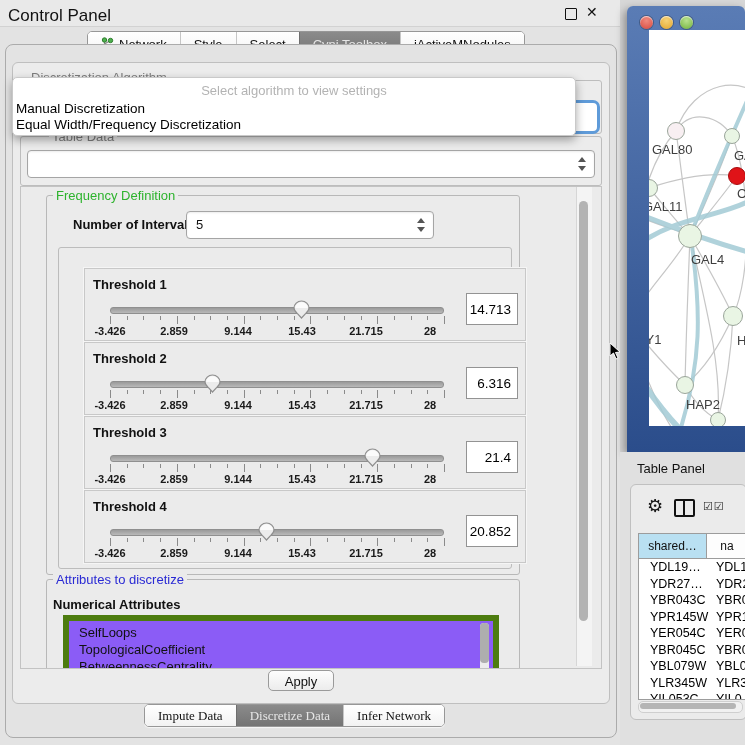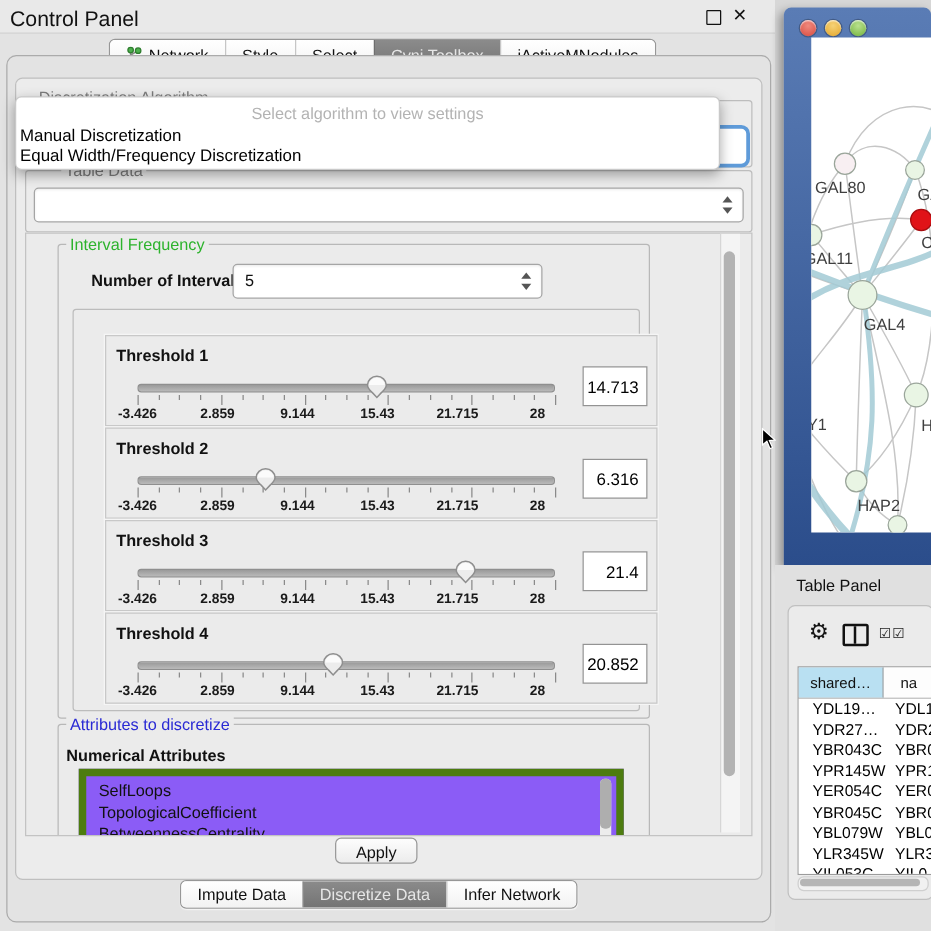--- a/index.html
+++ b/index.html
@@ -18,21 +18,21 @@
   
   .seg{position:absolute;display:inline-flex;background:#fff;border:1px solid #979797;
     border-radius:5px;overflow:hidden;box-shadow:0 1px 1px rgba(255,255,255,.7);}
   .seg-item{display:flex;align-items:center;gap:5px;padding:0 13px;font-size:13px;color:#111;
     background:linear-gradient(#ffffff,#f2f2f2);white-space:nowrap;}
   .seg-item + .seg-item{border-left:1px solid #c6c6c6;}
   .seg-item.sel{background:linear-gradient(#8b8b8b,#747474);color:#e6e6e6;border-left-color:#6e6e6e;}
   .top-seg{left:87px;top:31px;height:24px;}
   .top-seg .seg-item{height:24px;}
   .bottom-seg{left:144px;top:704px;height:21px;}
-  .bottom-seg .seg-item{height:21px;}
+  .bottom-seg .seg-item{height:21px;font-family:Liberation Serif, serif;}
 
   .panelA{position:absolute;left:5px;top:44px;width:610px;height:692px;background:#e3e3e3;
     border:1px solid #ababab;border-radius:8px;}
   .panelB{position:absolute;left:12px;top:62px;width:596px;height:640px;background:#ececec;
     border:1px solid #bfbfbf;border-radius:6px;}
 
   .group{position:absolute;border:1px solid #bdbdbd;border-radius:3px;}
   .group-label{position:absolute;font-size:13px;padding:0 3px;background:#ececec;white-space:nowrap;}
   .lbl-gray{color:#7c7c7c;}
   .lbl-green{color:#2db32d;}
@@ -174,21 +174,21 @@
 
     <div class="group" style="left:20px;top:136px;width:580px;height:48px;"></div>
     <span class="group-label lbl-gray" style="left:30px;top:129px;margin-left:19px;">Table Data</span>
     <div class="combo" style="left:27px;top:150px;width:566px;">
       <span class="spinner"></span>
     </div>
 
     <div class="scrollarea">
 
       <div class="group" style="left:25px;top:8px;width:472px;height:378px;border-color:#b8b8b8;"></div>
-      <span class="group-label lbl-green" style="left:32px;top:1px;background:#ebebeb;">Interval Frequency</span>
+      <span class="group-label lbl-green" style="left:32px;top:1px;background:#ebebeb;">Frequency Definition</span>
 
       <span style="position:absolute;left:52px;top:30px;font-size:13px;font-weight:bold;color:#111;">Number of Intervals</span>
       <div class="combo" style="left:165px;top:24px;width:246px;background:#fff;">
         <span class="val">5</span>
         <span class="spinner"></span>
       </div>
 
       <div class="group" style="left:37px;top:60px;width:452px;height:320px;border-color:#bcbcbc;"></div>
       <div id="threshold-list">
   <div class="th-box" style="top: 81px;">

